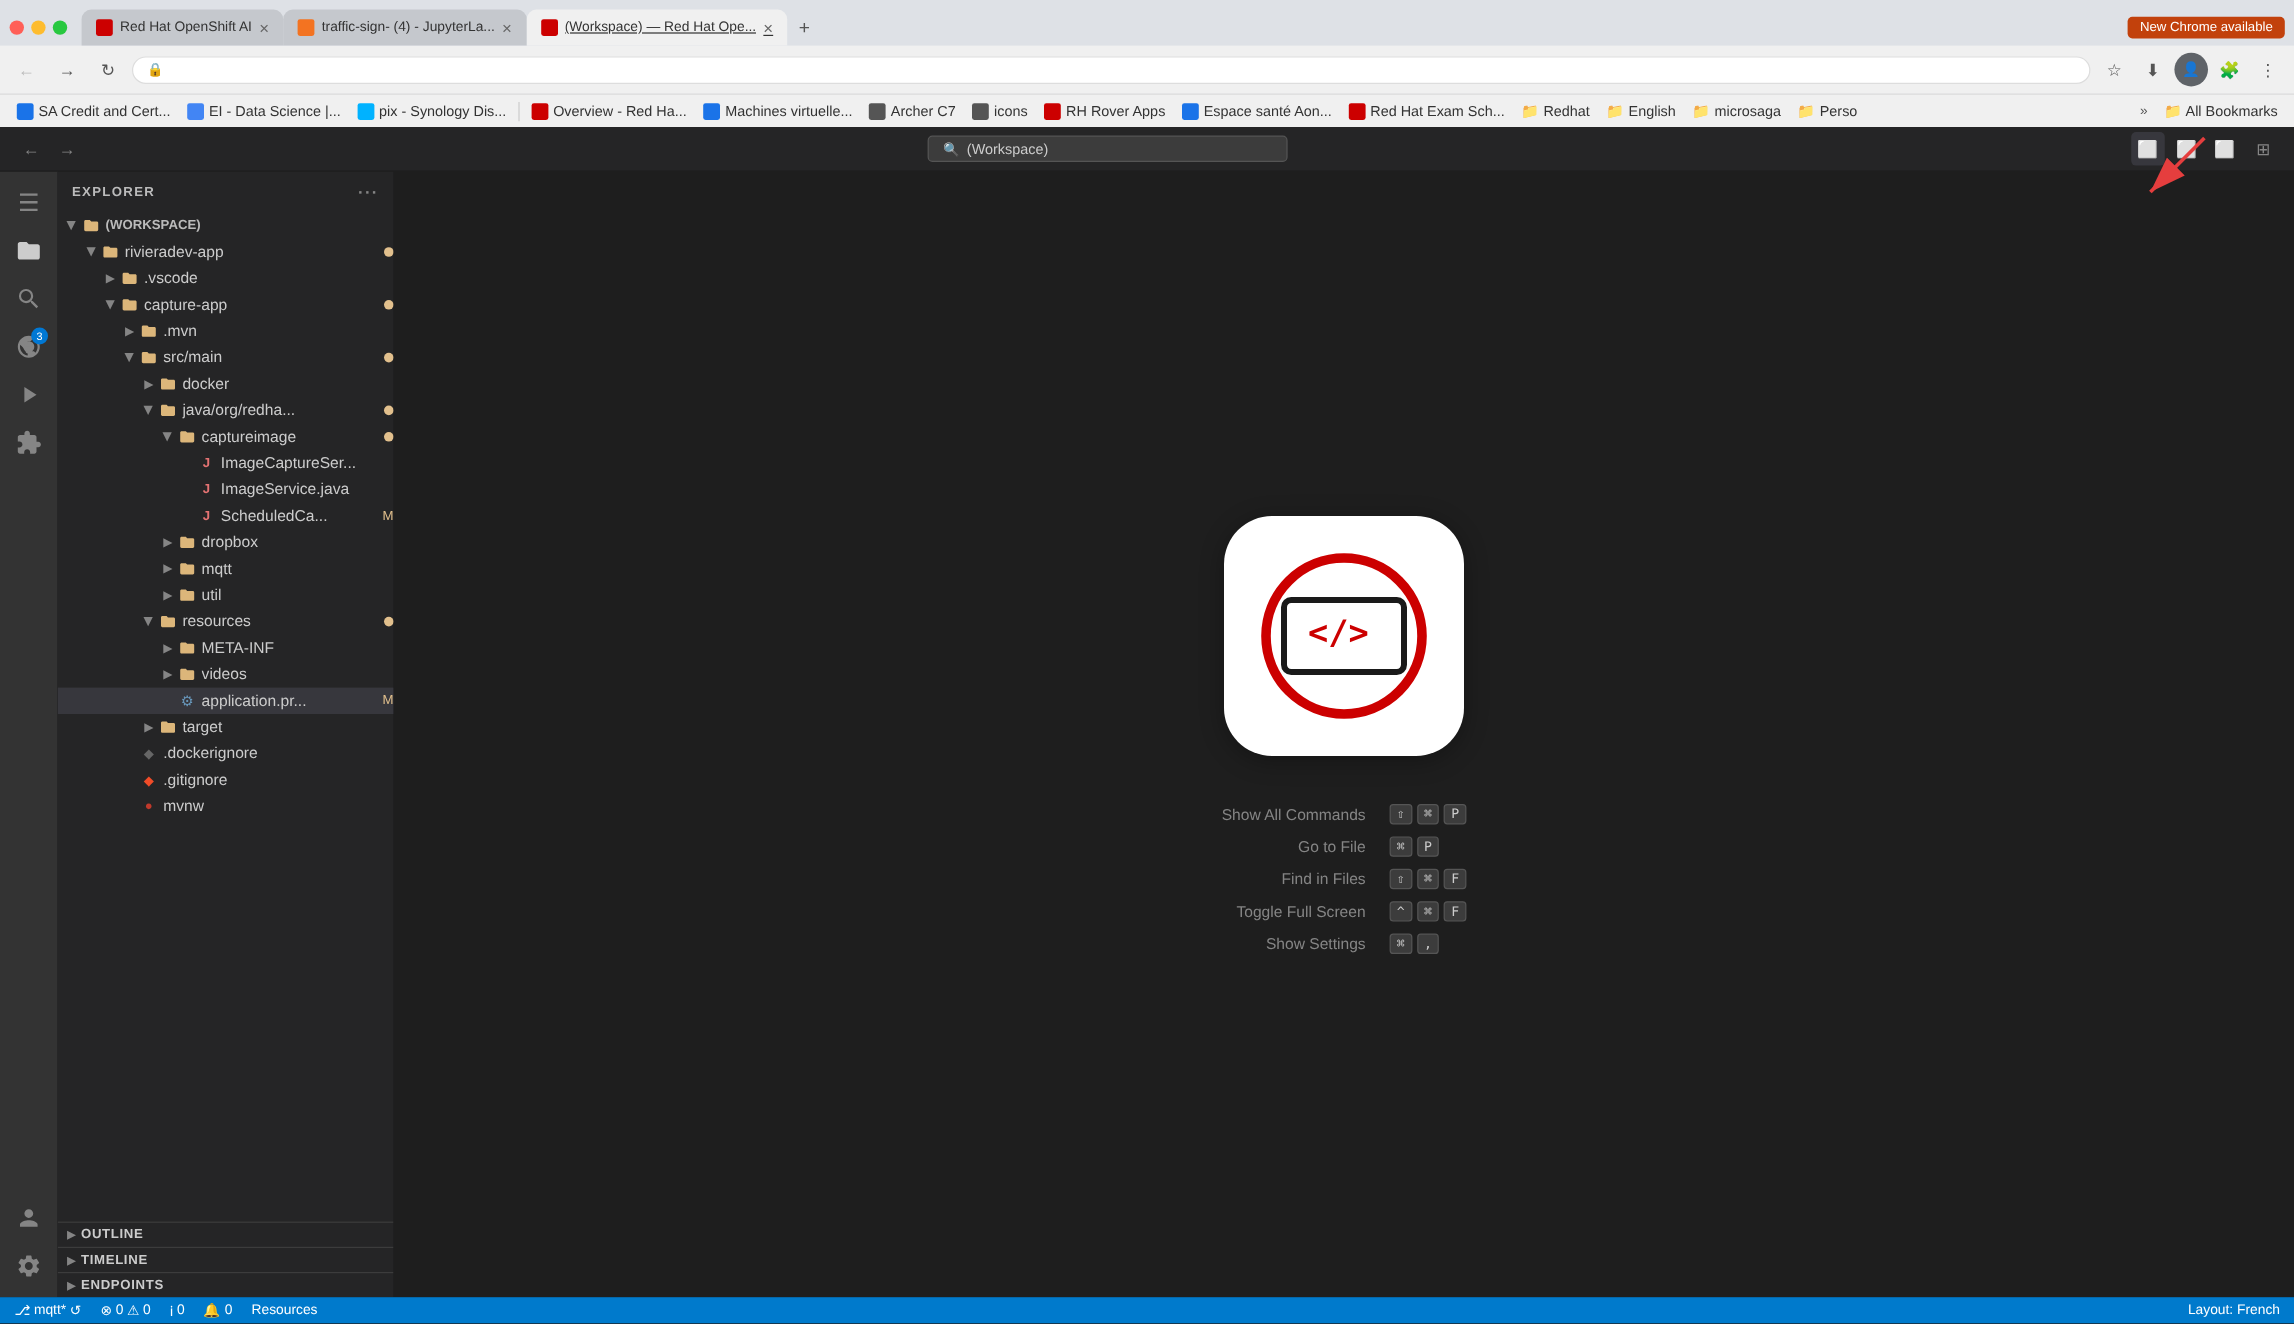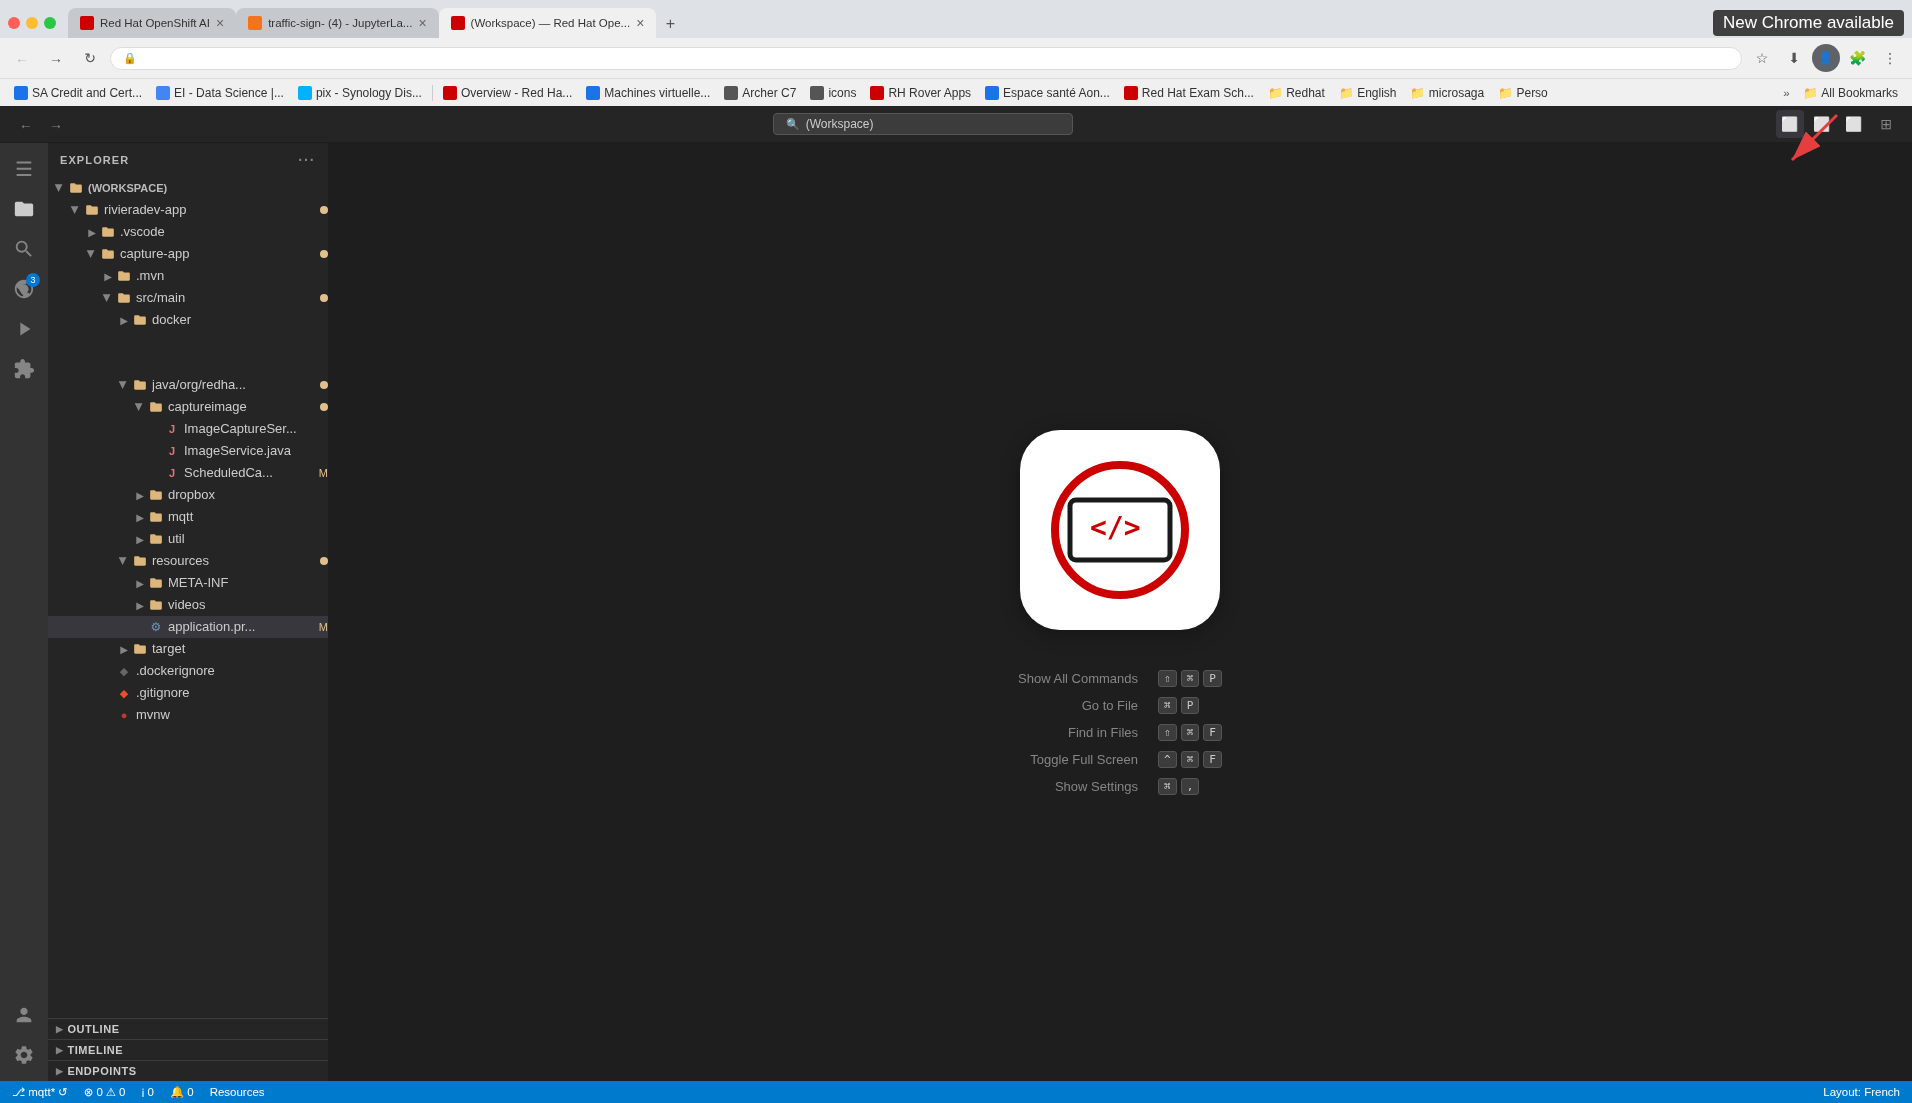--- a/index.html
+++ b/index.html
@@ -8,35 +8,35 @@
     
     .browser-chrome { background: #dee1e6; width: 100%; }
     .browser-titlebar { background: #dee1e6; display: flex; align-items: center; padding: 8px 8px 0 8px; height: 38px; gap: 8px; }
     .browser-traffic-lights { display: flex; gap: 6px; align-items: center; margin-right: 4px; }
     .traffic-light { width: 12px; height: 12px; border-radius: 50%; }
     .tl-red { background: #ff5f57; }
     .tl-yellow { background: #febc2e; }
     .tl-green { background: #28c840; }
     .browser-tabs { display: flex; align-items: flex-end; flex: 1; gap: 0; }
     .browser-tab { display: flex; align-items: center; gap: 6px; padding: 6px 12px; background: #c5c8cd; border-radius: 8px 8px 0 0; font-size: 12px; color: #333; max-width: 220px; cursor: pointer; height: 30px; }
-    .browser-tab.active { background: #f0f0f0; }
+    .browser-tab.active { background: #f0f0f0; text-decoration: underline; }
     .browser-tab .tab-favicon { width: 14px; height: 14px; border-radius: 2px; background: #e53e3e; display: flex; align-items: center; justify-content: center; font-size: 8px; color: white; flex-shrink: 0; }
     .browser-tab .tab-title { overflow: hidden; text-overflow: ellipsis; white-space: nowrap; flex: 1; font-size: 11.5px; }
     .browser-tab .tab-close { font-size: 14px; color: #666; flex-shrink: 0; }
     .new-tab-btn { width: 28px; height: 28px; display: flex; align-items: center; justify-content: center; border-radius: 50%; font-size: 16px; color: #555; cursor: pointer; }
 
     .browser-toolbar { background: #f0f0f0; display: flex; align-items: center; padding: 4px 8px; gap: 6px; height: 40px; }
     .nav-btn { width: 28px; height: 28px; display: flex; align-items: center; justify-content: center; border-radius: 50%; font-size: 14px; color: #555; cursor: pointer; }
     .nav-btn.disabled { color: #bbb; cursor: default; }
     .address-bar { flex: 1; background: white; border: 1px solid #ddd; border-radius: 20px; padding: 4px 12px; font-size: 12px; color: #333; display: flex; align-items: center; gap: 6px; cursor: text; }
     .address-bar .lock-icon { font-size: 11px; color: #555; }
     .address-url { flex: 1; overflow: hidden; text-overflow: ellipsis; white-space: nowrap; font-size: 12px; }
     .toolbar-actions { display: flex; align-items: center; gap: 4px; }
     .toolbar-icon-btn { width: 28px; height: 28px; display: flex; align-items: center; justify-content: center; border-radius: 4px; font-size: 14px; color: #555; cursor: pointer; }
-    .new-chrome-badge { background: #404040; color: white; font-size: 17px; padding: 3px 10px; border-radius: 4px; white-space: nowrap; cursor: pointer; }
+    .new-chrome-badge { background: #c2410c; color: white; font-size: 11px; padding: 3px 10px; border-radius: 4px; white-space: nowrap; cursor: pointer; }
 
     .bookmarks-bar { background: #f0f0f0; display: flex; align-items: center; padding: 2px 8px; height: 28px; gap: 2px; border-top: 1px solid #ddd; overflow: hidden; }
     .bookmark-item { display: flex; align-items: center; gap: 4px; padding: 2px 6px; border-radius: 4px; font-size: 12px; color: #333; cursor: pointer; white-space: nowrap; }
     .bookmark-favicon { width: 14px; height: 14px; border-radius: 2px; flex-shrink: 0; }
     .bookmark-separator { width: 1px; height: 16px; background: #ccc; margin: 0 2px; }
     .bookmarks-more { margin-left: auto; padding: 2px 6px; font-size: 11.5px; color: #555; cursor: pointer; }
 
     
     .vscode-layout { display: flex; flex-direction: column; height: calc(1103px - 38px - 40px - 28px); background: #1e1e1e; }
     .vscode-main { display: flex; flex: 1; overflow: hidden; }
@@ -353,21 +353,21 @@
           <div class="tree-item" style="padding-left: 68px;">
             <div class="tree-arrow">▶</div>
             <div class="tree-icon">
               <svg width="14" height="14" viewBox="0 0 24 24" fill="#dcb67a">
                   <path d="M20 6h-8l-2-2H4c-1.1 0-2 .9-2 2v12c0 1.1.9 2 2 2h16c1.1 0 2-.9 2-2V8c0-1.1-.9-2-2-2z"></path>
                 </svg>
             </div>
             <span class="tree-label">docker</span>
           </div>
 
-          <div class="tree-item" style="padding-left: 68px; margin-top: 43px;">
+          <div class="tree-item" style="padding-left: 68px;">
             <div class="tree-arrow expanded">▶</div>
             <div class="tree-icon">
               <svg width="14" height="14" viewBox="0 0 24 24" fill="#dcb67a">
                   <path d="M20 6h-8l-2-2H4c-1.1 0-2 .9-2 2v12c0 1.1.9 2 2 2h16c1.1 0 2-.9 2-2V8c0-1.1-.9-2-2-2z"></path>
                 </svg>
             </div>
             <span class="tree-label">java/org/redha...</span>
             <div class="tree-badge badge-modified"></div>
           </div>
 

